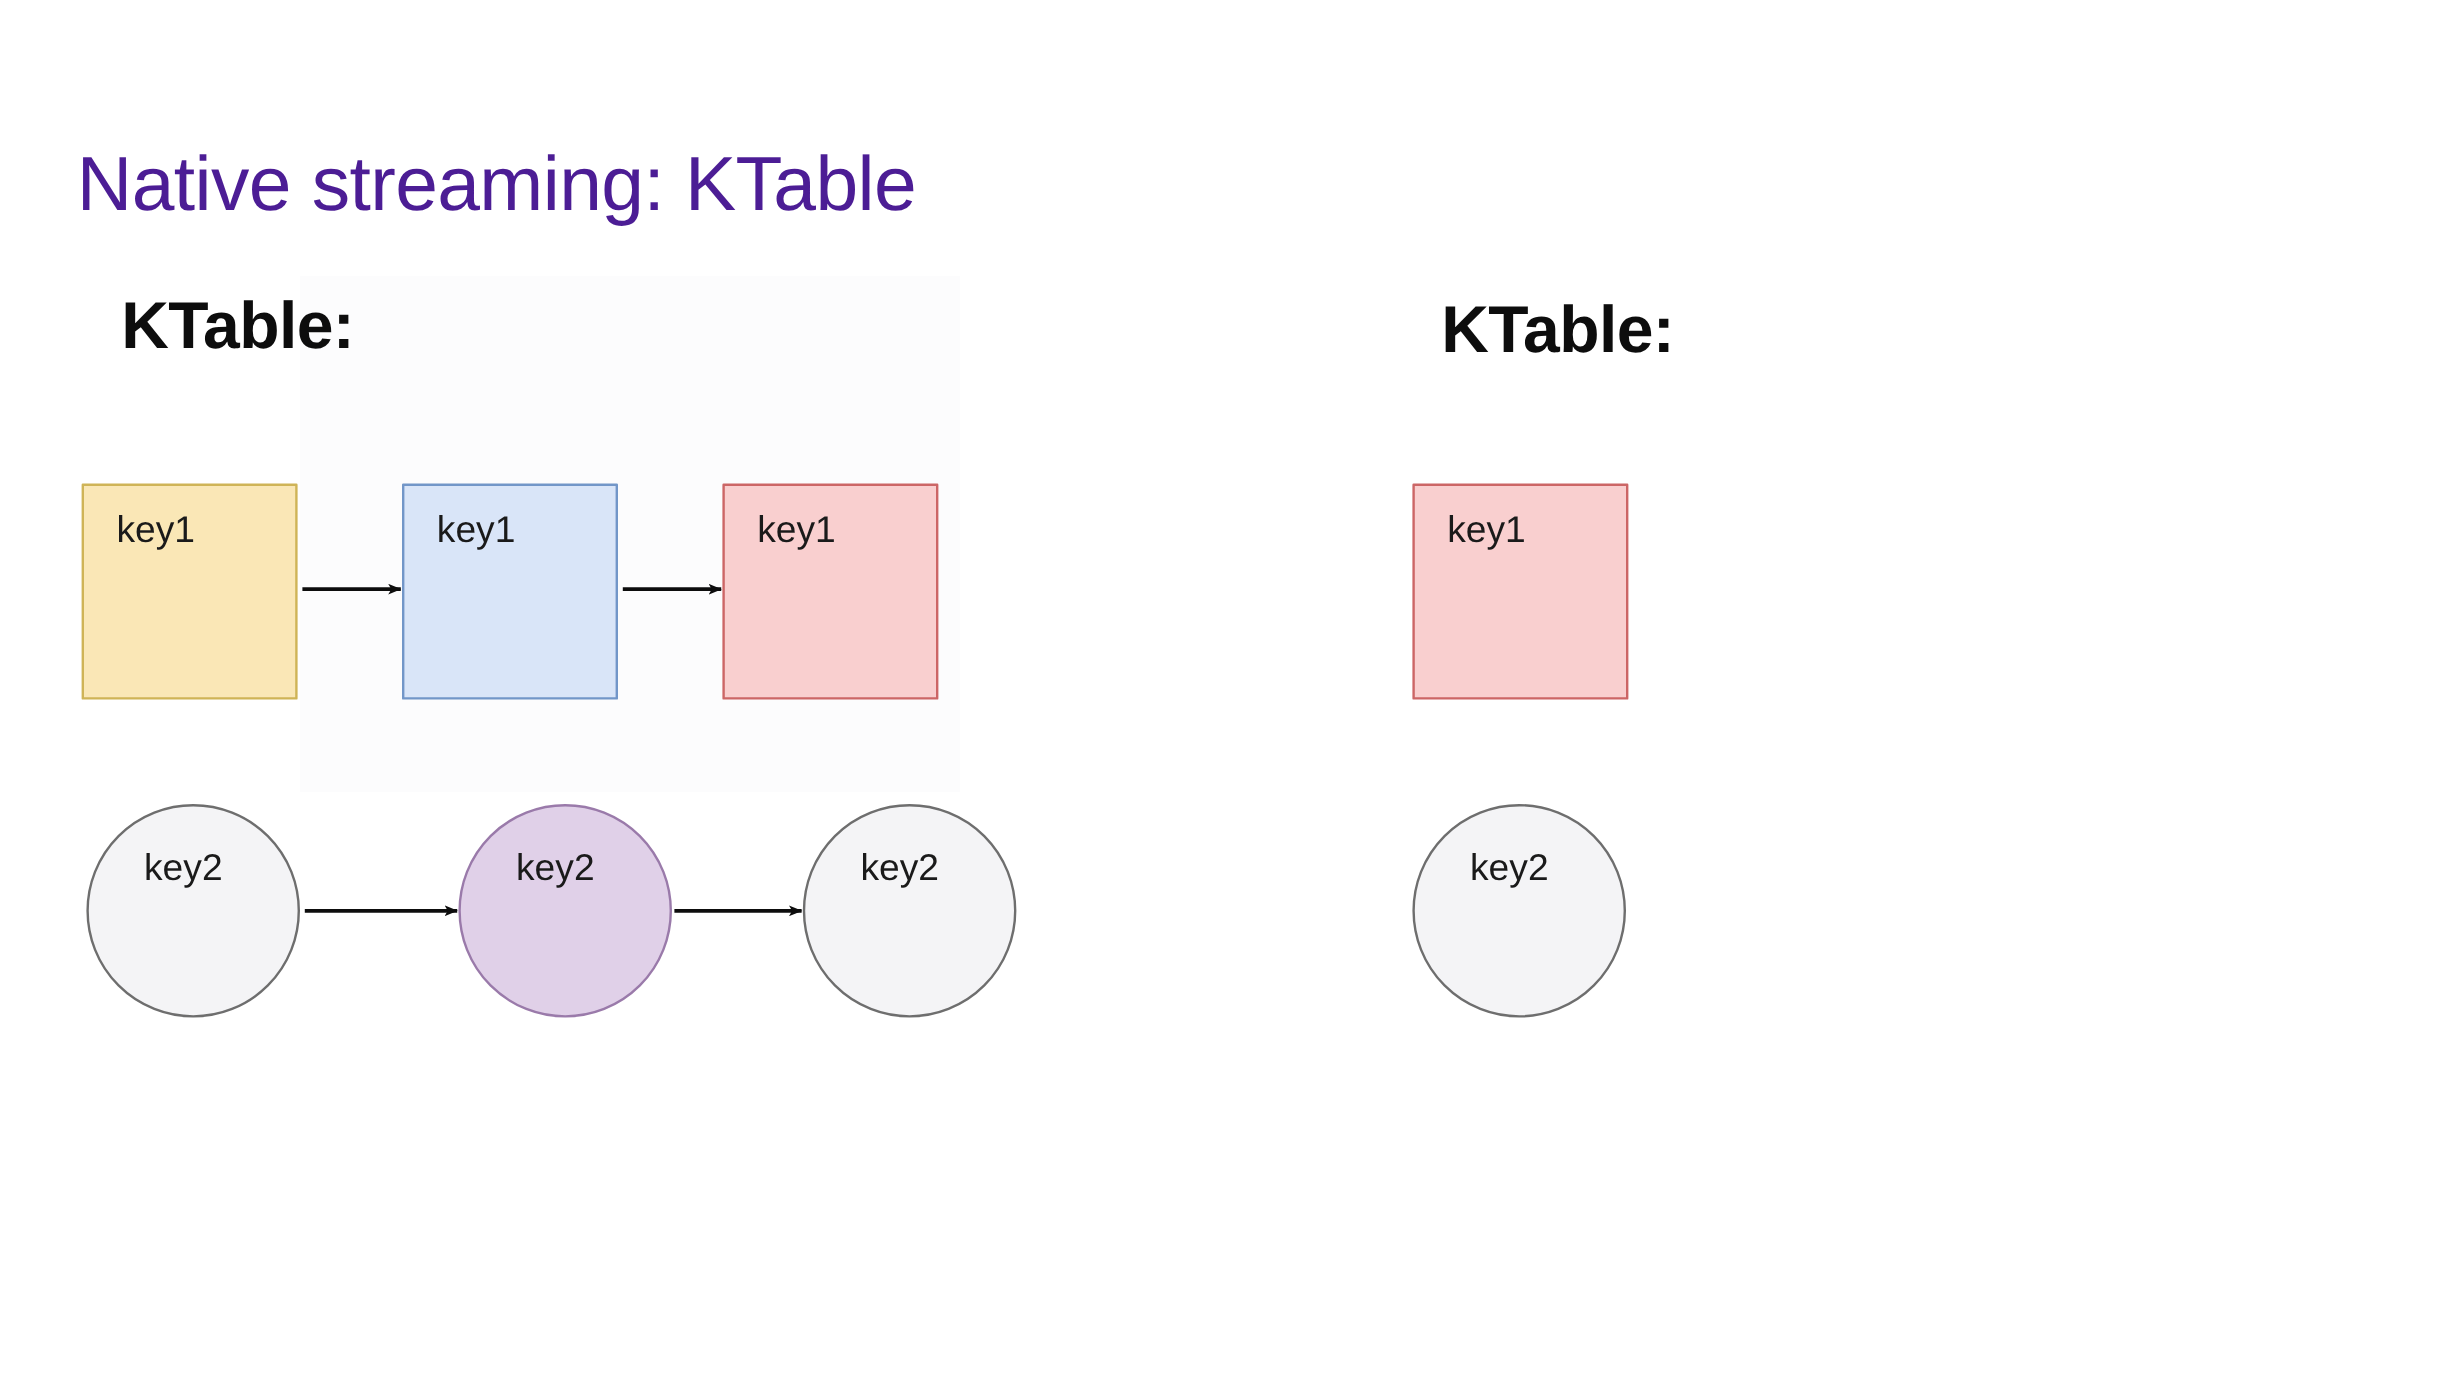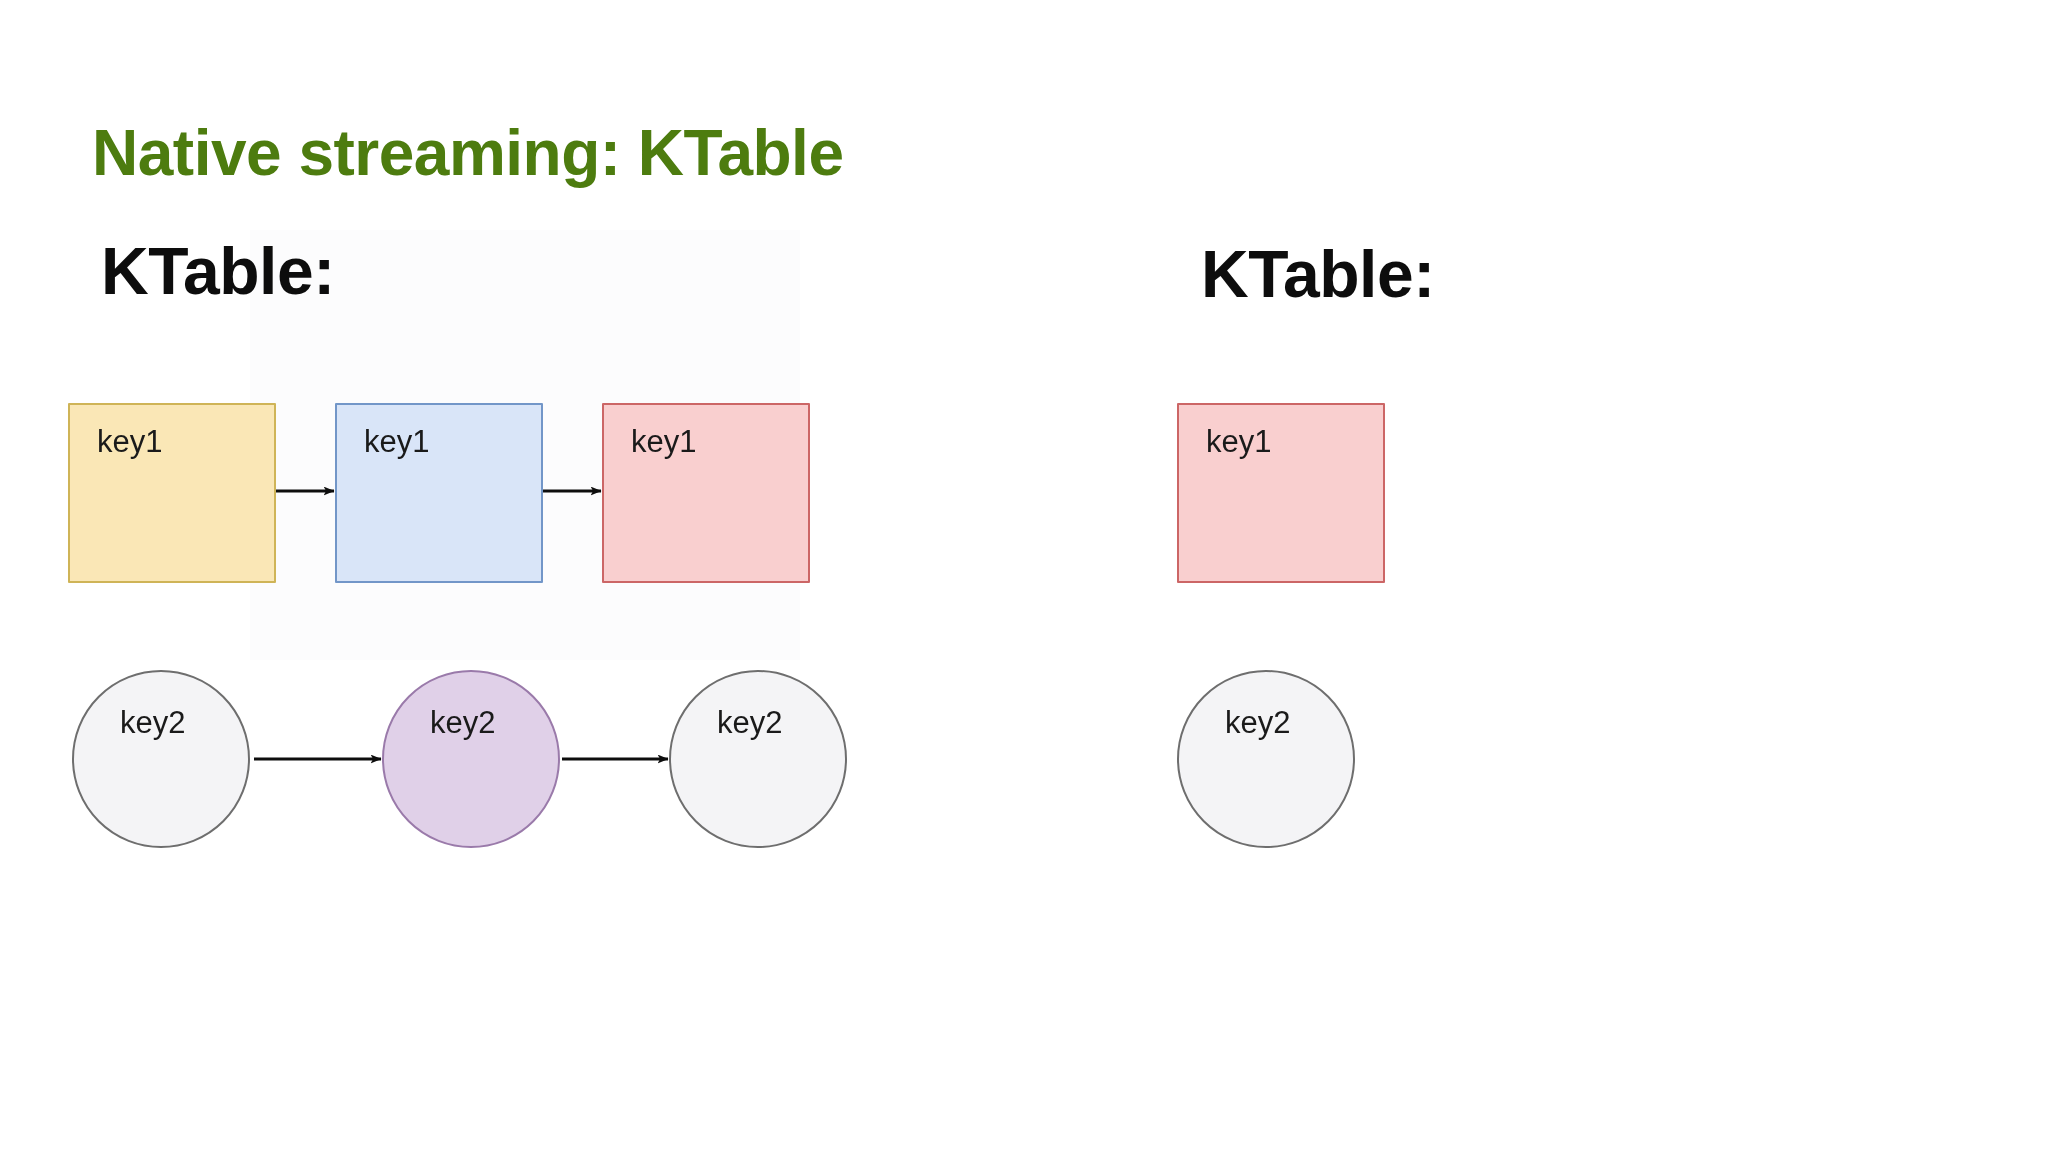--- a/index.html
+++ b/index.html
@@ -19,34 +19,34 @@
 
   .slide {
     position: absolute;
     inset: 0;
     background: #ffffff;
   }
 
   
   .slide-title {
     position: absolute;
-    left: 92px;
+    left: 64px;
     top: 118px;
     font-size: 64px;
     line-height: 70px;
-    font-weight: 700;
+    font-weight: 400;
     letter-spacing: -0.5px;
-    color: #4d7c0f;
+    color: #4c1d95;
     white-space: nowrap;
   }
 
   
   .col-heading {
     position: absolute;
-    font-size: 66px;
+    font-size: 55px;
     line-height: 52px;
     font-weight: 700;
     color: #0d0d0d;
     white-space: nowrap;
     letter-spacing: -0.5px;
   }
   .col-heading.ktable  { left: 101px;  top: 245px; }
   .col-heading.output  { left: 1201px; top: 248px; }
 
   
@@ -69,21 +69,21 @@
     position: absolute;
     font-size: 31px;
     line-height: 33px;
     color: #1a1a1a;
     white-space: nowrap;
     font-weight: 400;
   }
 
   
   .node.rect {
-    width: 208px;
+    width: 180px;
     height: 180px;
     border-width: 2px;
     border-style: solid;
     border-radius: 1px;
     padding-left: 46px;
   }
   .node.rect .node-label {
     left: 27px;
     top: 20px;
   }

